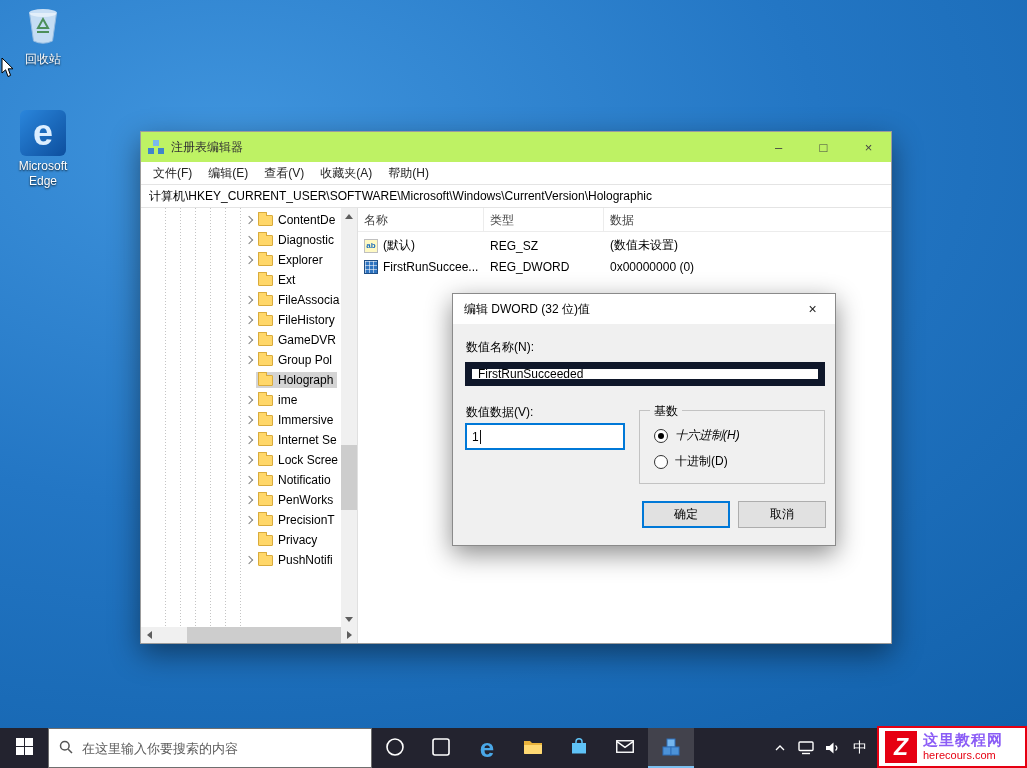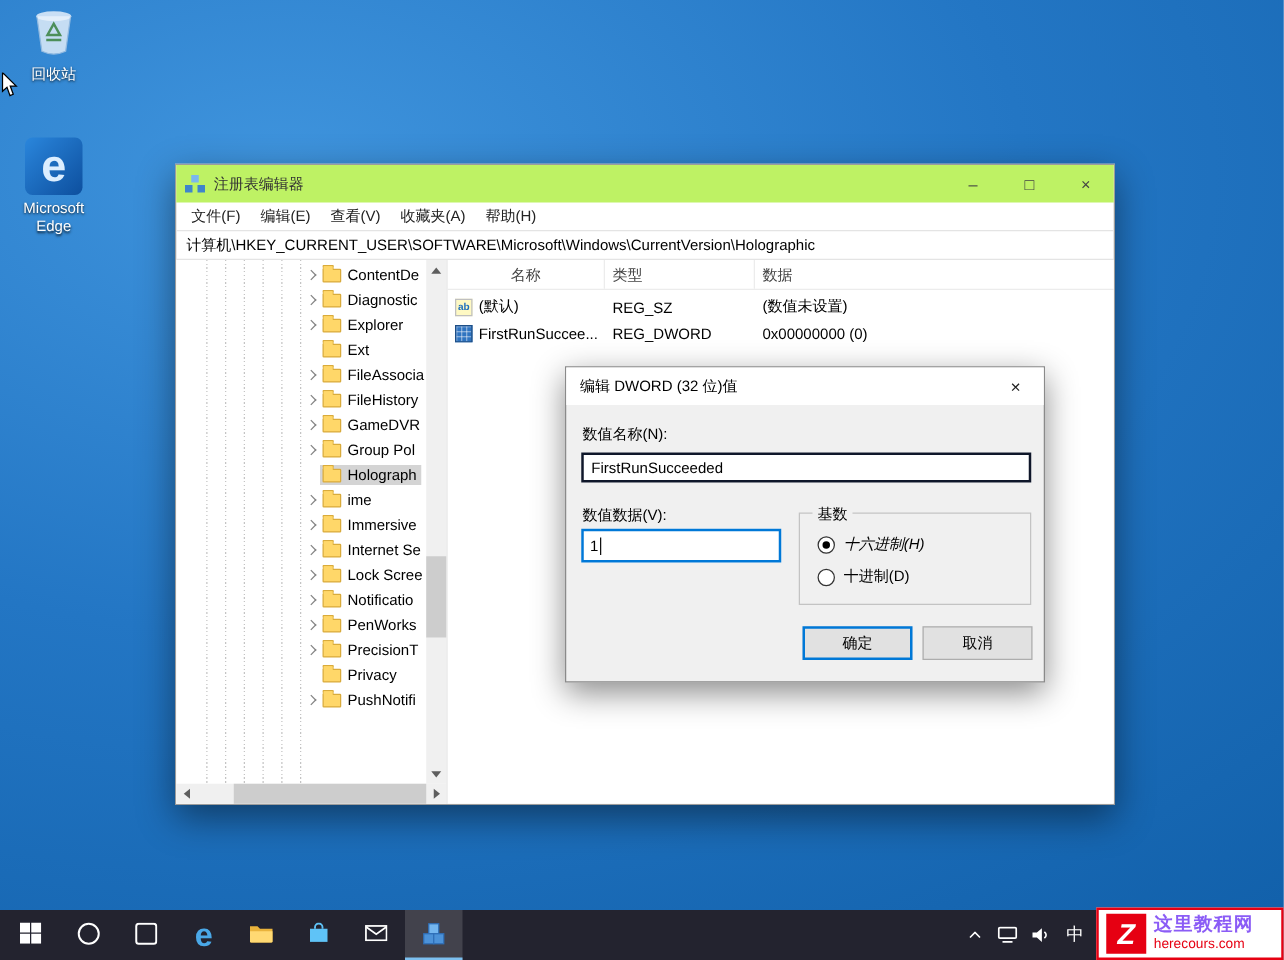--- a/index.html
+++ b/index.html
@@ -76,21 +76,21 @@
   .hthumb { position:absolute; top:0; height:16px; left:46px; width:154px; background:#cdcdcd; }
   .tri-up    { width:0; height:0; border-left:4px solid transparent; border-right:4px solid transparent; border-bottom:5px solid #5e5e5e; }
   .tri-down  { width:0; height:0; border-left:4px solid transparent; border-right:4px solid transparent; border-top:5px solid #5e5e5e; }
   .tri-left  { width:0; height:0; border-top:4px solid transparent; border-bottom:4px solid transparent; border-right:5px solid #5e5e5e; }
   .tri-right { width:0; height:0; border-top:4px solid transparent; border-bottom:4px solid transparent; border-left:5px solid #5e5e5e; }
 
   
   .right-pane { flex:1; display:flex; flex-direction:column; border-left:1px solid #e0e0e0; background:#fff; min-width:0; }
   .cols { display:flex; height:24px; border-bottom:1px solid #ececec; color:#444; flex:0 0 auto; }
   .cols span { padding:4px 6px; border-right:1px solid #ececec; }
-  .cols span:nth-of-type(1) { width:126px;text-align:center; }
+  .cols span:nth-of-type(1) { width:126px; }
   .cols span:nth-of-type(2) { width:120px; }
   .cols span:nth-of-type(3) { flex:1; border-right:none; }
   .rows { padding-top:3px; }
   .row { display:flex; height:21px; align-items:center; }
   .cell { padding:0 6px; overflow:hidden; white-space:nowrap; }
   .c-name { width:126px; display:flex; align-items:center; }
   .c-type { width:120px; }
   .c-data { flex:1; }
   .val-icon { width:14px; height:14px; margin-right:5px; flex:0 0 auto; background:#fef9c3;
     border:1px solid #bfbfbf; display:flex; align-items:center; justify-content:center; }
@@ -105,21 +105,21 @@
   #dlg { position:absolute; left:452px; top:293px; width:384px; height:253px;
     background:#f0f0f0; border:1px solid #8a8a8a; box-shadow:0 8px 24px rgba(0,0,0,.45); z-index:5; }
   .dlg-title { height:30px; background:#fff; display:flex; align-items:center; padding-left:11px; }
   .dlg-close { margin-left:auto; width:45px; height:100%; display:flex; align-items:center;
     justify-content:center; font-size:14px; color:#222; }
   .dlg-body { position:relative; height:223px; }
   .lbl { position:absolute; color:#000; }
   .l1 { left:13px; top:15px; }
   .l2 { left:13px; top:80px; }
   .field { position:absolute; background:#fff; display:flex; align-items:center; padding:0 6px; }
-  .f1 { left:12px; top:38px; width:360px; height:24px; border:2px solid #0f172a; }
+  .f1 { left:12px; top:38px; width:360px; height:24px; border:7px solid #0f172a; }
   .f2 { left:12px; top:99px; width:160px; height:27px; border:2px solid #0078d7; padding:0 5px; }
   .caret { display:inline-block; width:1px; height:14px; background:#111; margin-left:1px; }
   .groupbox { position:absolute; left:186px; top:86px; width:186px; height:74px; border:1px solid #c3c3c3; }
   .gb-label { position:absolute; top:-8px; left:10px; background:#f0f0f0; padding:0 4px; }
   .radio-row { position:absolute; left:14px; display:flex; align-items:center; gap:7px; }
   .r1 { top:16px;font-style:italic; } .r2 { top:42px; }
   .radio { width:14px; height:14px; border:1px solid #333; border-radius:50%; background:#fff; position:relative; flex:0 0 auto; }
   .radio.checked::after { content:""; position:absolute; inset:3px; background:#000; border-radius:50%; }
   .btn { position:absolute; top:177px; width:88px; height:27px; background:#e1e1e1;
     display:flex; align-items:center; justify-content:center; }
@@ -442,20 +442,29 @@
   <div class="tb-start">
     <span>
       <svg width="17" height="17" viewBox="0 0 17 17">
         <rect x="0" y="0" width="8" height="8" fill="#fff"></rect>
           <rect x="9" y="0" width="8" height="8" fill="#fff"></rect>
         <rect x="0" y="9" width="8" height="8" fill="#fff"></rect>
           <rect x="9" y="9" width="8" height="8" fill="#fff"></rect>
       </svg>
     </span>
   </div>
+  <div class="tb-search">
+    <span>
+      <svg width="14" height="14" viewBox="0 0 14 14">
+        <circle cx="5.8" cy="5.8" r="4.3" fill="none" stroke="#555" stroke-width="1.5"></circle>
+        <line x1="9.2" y1="9.2" x2="13" y2="13" stroke="#555" stroke-width="1.5"></line>
+      </svg>
+    </span>
+    <input placeholder="在这里输入你要搜索的内容" style="">
+  </div>
   <div class="tb-app">
     <span>
       <svg width="20" height="20" viewBox="0 0 20 20">
           <circle cx="10" cy="10" r="8" fill="none" stroke="#fff" stroke-width="1.6"></circle>
         </svg>
     </span>
   </div>
   <div class="tb-app">
     <span>
       <svg width="18" height="18" viewBox="0 0 18 18">

